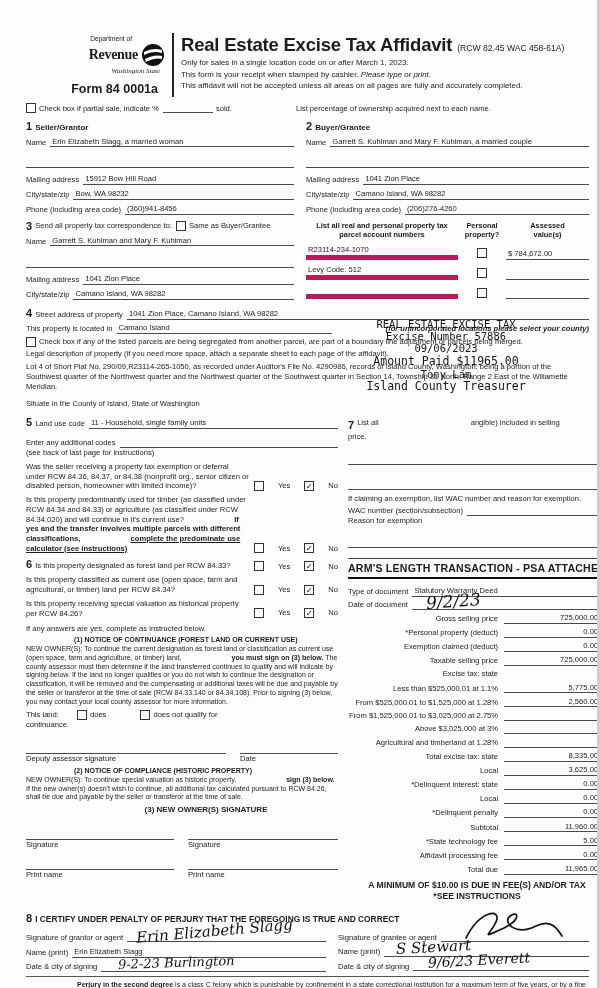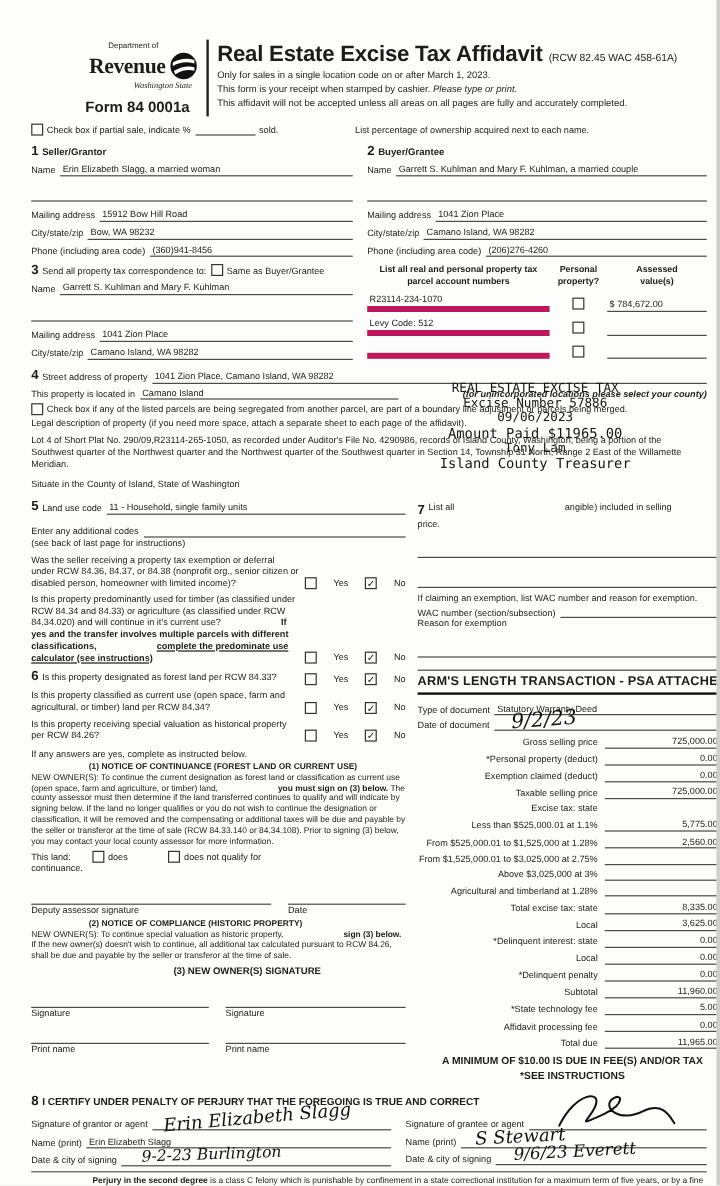--- a/index.html
+++ b/index.html
@@ -4,21 +4,21 @@
 <style>
   html,body{margin:0;padding:0;background:#e9e9e7;}
   .page{width:600px;height:988px;background:#fdfdfc;position:relative;overflow:hidden;
         font-family:"Liberation Sans",sans-serif;color:#1c1c1c;border-right:3px solid #cfcfcd;box-sizing:border-box;}
   .content{padding:33px 8px 0 26px;font-size:7.6px;line-height:1.28;}
   
   .hdr{display:flex;align-items:flex-start;}
   .hdr-left{width:140px;text-align:right;flex-shrink:0;padding-top:2px;}
   .dept-small{font-size:6.6px;margin-right:34px;}
   .rev-row{display:flex;justify-content:flex-end;align-items:center;}
-  .rev-name{font-weight:bold;font-size:18px;letter-spacing:-0.3px;font-family:"Liberation Serif",serif;}
+  .rev-name{font-weight:bold;font-size:14px;letter-spacing:-0.3px;font-family:"Liberation Serif",serif;}
   .wa-state{font-style:italic;font-size:7px;margin-right:6px;font-family:"Liberation Serif",serif;}
   .form-num{font-weight:bold;font-size:12.5px;margin-top:5px;margin-right:8px;}
   .hdr-div{border-left:2px solid #222;height:64px;margin:0 7px 0 6px;}
   .hdr-right{flex:1;}
   .title-row{display:flex;align-items:baseline;gap:5px;}
   .main-title{font-weight:bold;font-size:18.5px;letter-spacing:-0.2px;white-space:nowrap;}
   .title-ref{font-size:8.6px;}
   .hdr-line{font-size:7.9px;margin-top:1.5px;}
   
   .row{display:flex;align-items:flex-end;}

